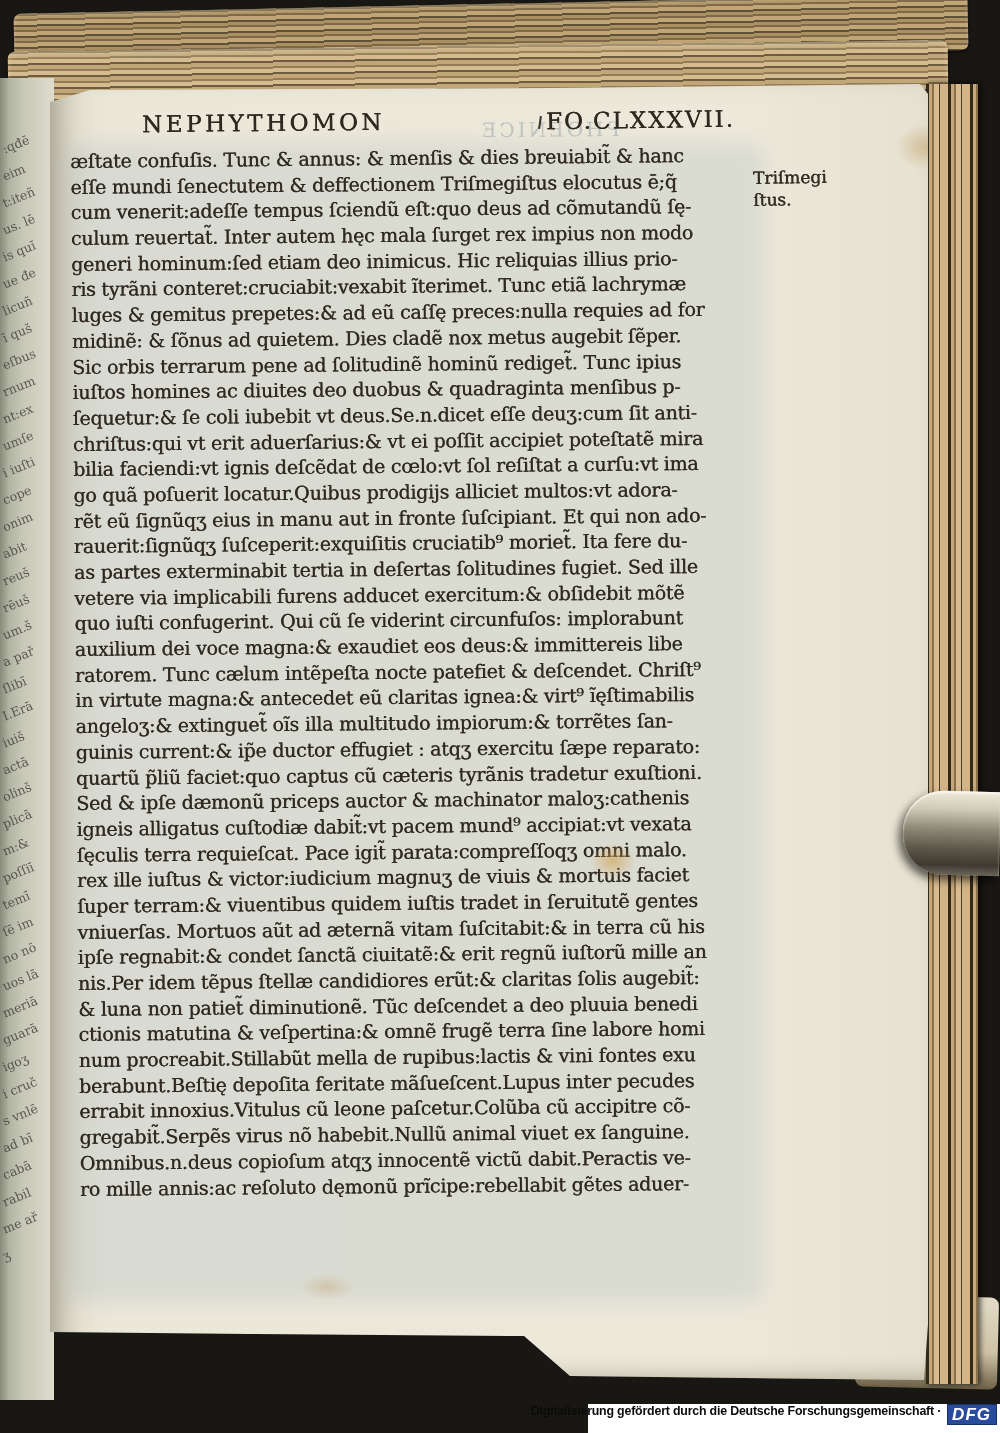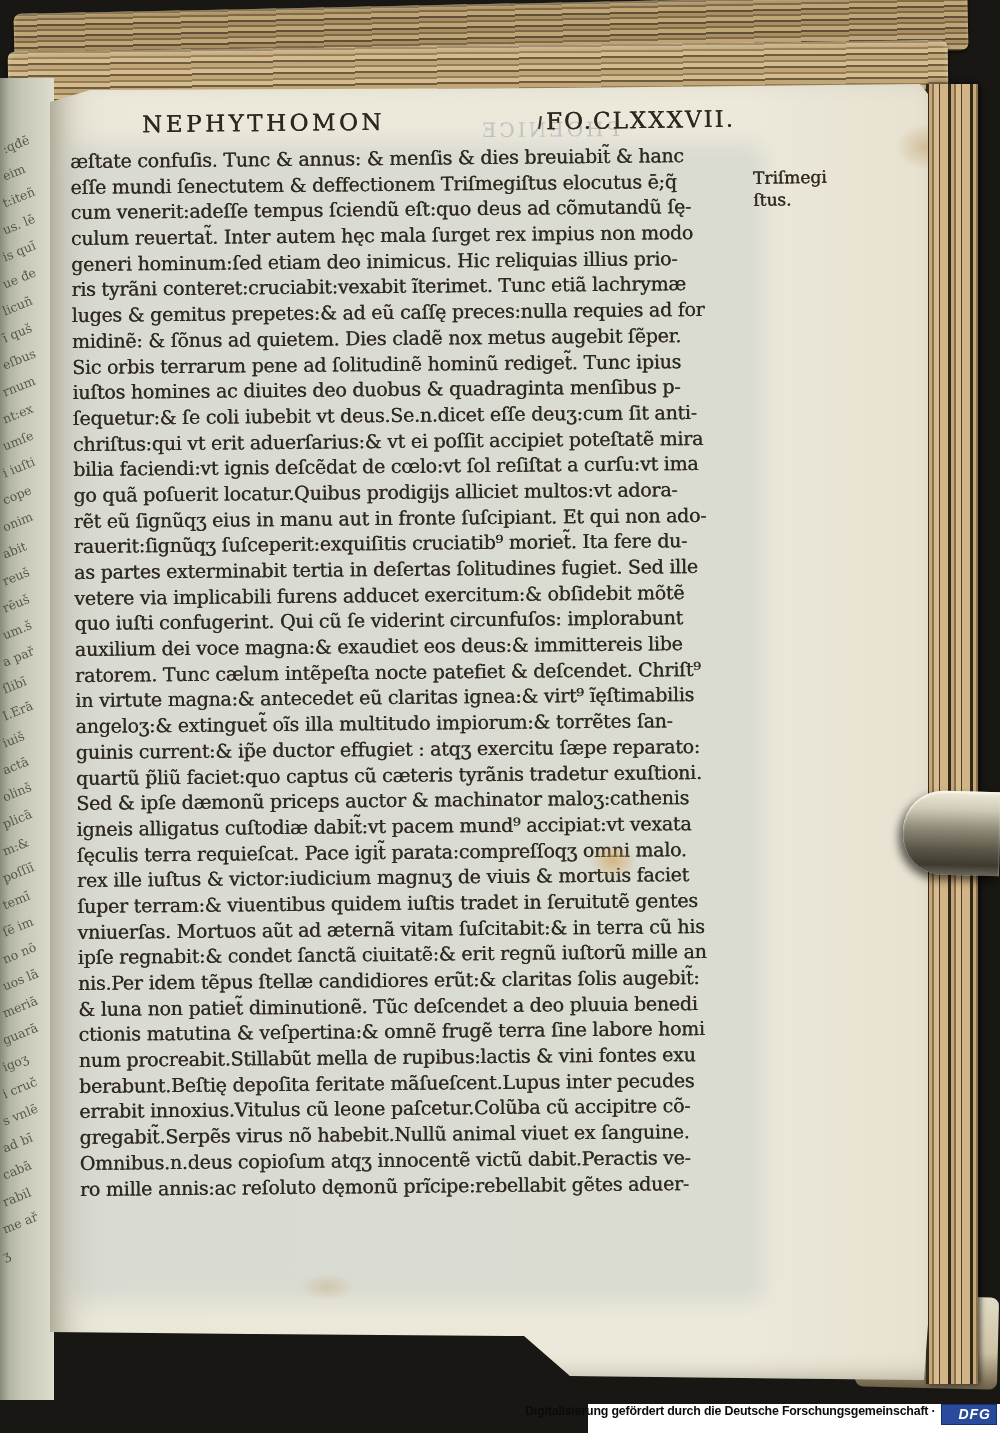--- a/index.html
+++ b/index.html
@@ -65,21 +65,21 @@
     border-radius:40px 0 0 40px;
     background:linear-gradient(180deg,#f0ead9 0,#cfc9b8 22%,#8f8977 45%,#5a5547 70%,#3e3a30 88%,#6b665a 100%);
     box-shadow:-4px 5px 9px rgba(0,0,0,.6), inset 0 2px 2px rgba(255,255,250,.7);}
 
   
   .footer{position:absolute;left:588px;top:1404px;width:412px;height:45px;z-index:5;background:#ffffff;
     display:flex;align-items:flex-start;justify-content:flex-end;gap:6px;padding-right:3px;box-sizing:border-box;
     font-family:"Liberation Sans",sans-serif;}
   .footer .credit{font-size:12.4px;font-weight:bold;color:#0b0b0b;white-space:nowrap;letter-spacing:-.2px;}
   .footer .dfg{display:inline-block;background:#2a4a9b;color:#fff;font-weight:bold;font-style:italic;
-    font-size:14px;line-height:17px;padding:1px 5px 1px 16px;letter-spacing:1px;border:1px solid #16306e;}
+    font-size:17px;line-height:17px;padding:1px 5px 1px 4px;letter-spacing:1px;border:1px solid #16306e;}
 </style>
 </head>
 <body>
 
 <div class="stage">
 
   <div class="top-stack stack-a"></div>
   <div class="top-stack stack-b"></div>
 
   <div class="left-strip">

